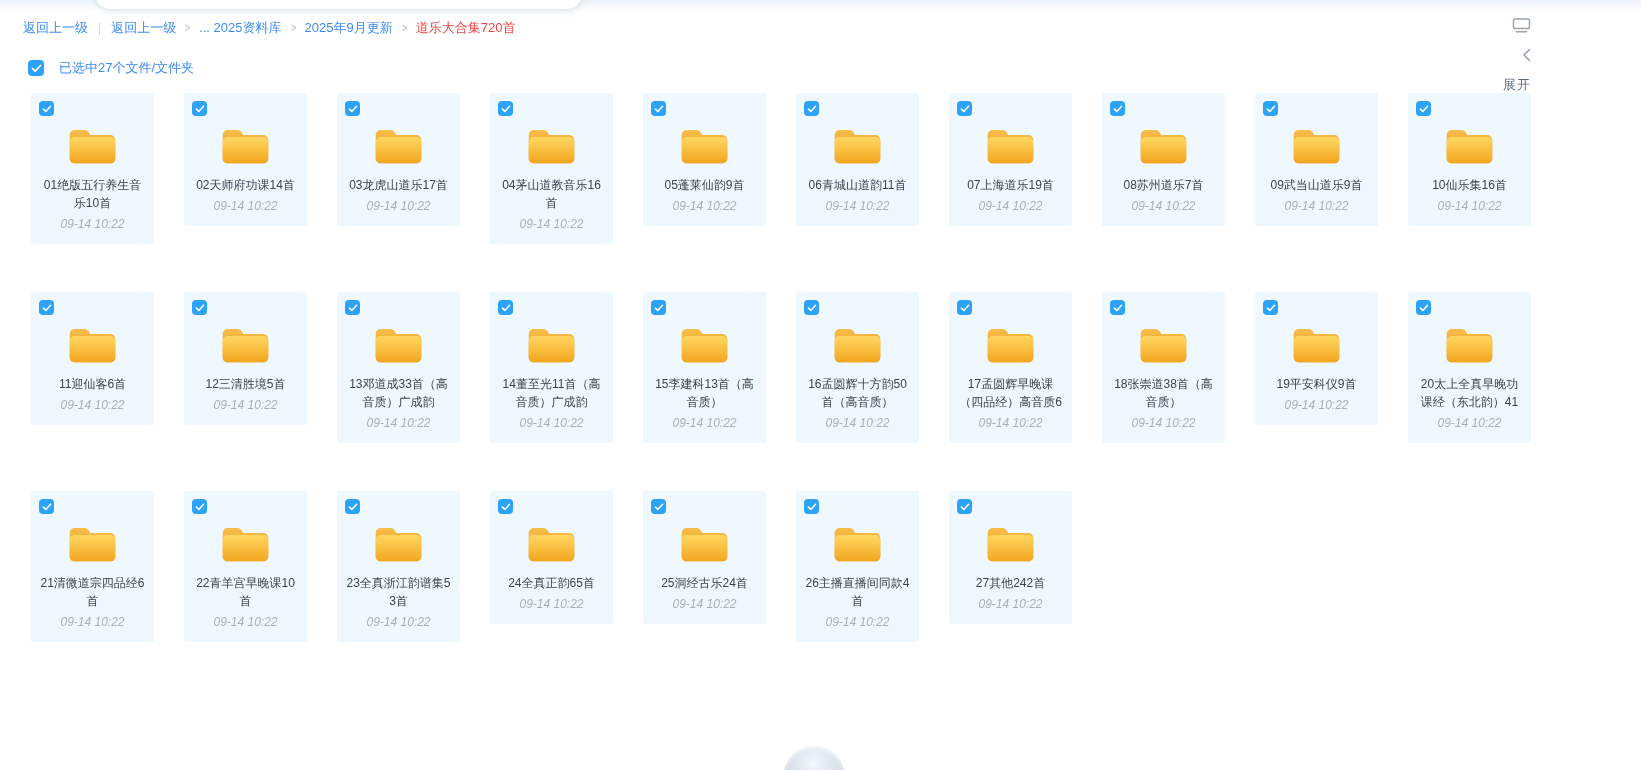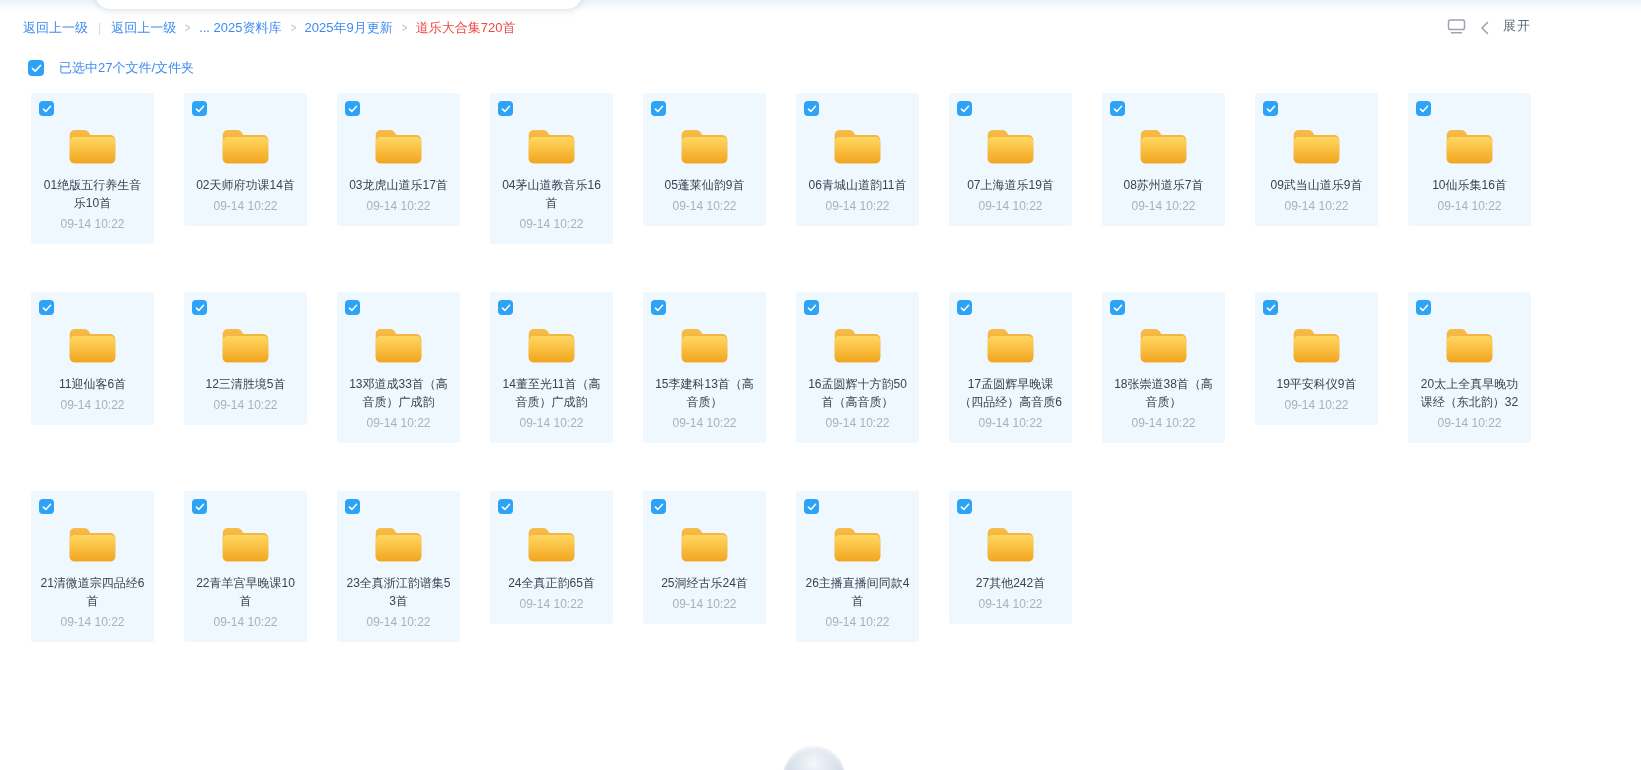--- a/index.html
+++ b/index.html
@@ -19,41 +19,41 @@
   
   .crumbs { position:absolute; left:23px; top:19px; display:flex; align-items:center;
     font-size:13px; white-space:nowrap; }
   .crumbs a { color:#3E8BF0; text-decoration:none; cursor:pointer; }
   .crumb-divider { color:#d3d9e0; margin:0 10px; font-size:12px; }
   .crumb-sep { color:#b7bfc8; margin:0 8px; font-size:12px; transform:scale(.8,1.1); display:inline-block; }
   .crumb-current { color:#ef4444; }
 
   
   .toolbar-right { position:absolute; top:17px; right:110px; display:flex; align-items:flex-end;
-    gap:14px; color:#6b7683; font-size:13px; }
+    gap:14px; color:#6b7683; font-size:13px;flex-direction:column; }
   .tr-icon { display:inline-flex; align-items:center; cursor:pointer; }
   .expand-label { cursor:pointer; color:#5E6B7A; letter-spacing:1px; }
 
   
   .selection-bar { position:absolute; left:28px; top:59px; display:flex; align-items:center; gap:15px;justify-content:center; }
   .checkbox { width:16px; height:16px; border-radius:4px; background:#2DA3F7;
     display:inline-flex; align-items:center; justify-content:center; cursor:pointer; flex:0 0 auto; }
   .selection-text { color:#3E8BF0; font-size:13px; }
 
   
   .grid { position:absolute; left:31px; top:93px; display:grid;
     grid-template-columns:repeat(10,123px); column-gap:30px; grid-auto-rows:199px; align-items:start; }
   .card { width:123px; background:#EFF8FE; border-radius:2px; padding:8px 8px 13px;
     display:flex; flex-direction:column; align-items:center; cursor:pointer; }
   .card .cb { width:15px; height:15px; border-radius:4px; background:#2DA3F7;
     display:flex; align-items:center; justify-content:center; align-self:flex-start; }
   .folder-wrap { margin-top:9px; line-height:0; }
   .fname { margin-top:9px; font-size:12px; font-weight:500; color:#3B4250;
     line-height:1.5; text-align:center; word-break:break-all; }
-  .fdate { margin-top:5px; font-size:12px; color:#A9B0BC; }
+  .fdate { margin-top:5px; font-size:12px; color:#A9B0BC;font-style:italic; }
 
   
   .mascot { position:absolute; left:783px; top:746px; width:62px; height:62px; border-radius:50%;
     background:radial-gradient(circle at 50% 28%, #f4f7fb 0%, #dbe2ec 40%, #c3cddc 75%, #b9c3d4 100%);
     box-shadow:inset 0 2px 4px rgba(255,255,255,.8); cursor:pointer; }
 
   .hidden-defs { position:absolute; width:0; height:0; overflow:hidden; }
 </style>
 </head>
 <body>
@@ -422,21 +422,21 @@
       <svg width="10" height="8" viewBox="0 0 11 9" fill="none">
         <path d="M1.5 4.6 L4.2 7.2 L9.5 1.5" stroke="#fff" stroke-width="1.7" stroke-linecap="round" stroke-linejoin="round"></path>
       </svg>
     </span>
     <span class="folder-wrap">
       <svg width="51" height="42" viewBox="0 0 56 46">
         <path d="M3 11 C3 7.9 5.4 5.5 8.5 5.5 h10.8 c1.9 0 3.6 1 4.6 2.6 L25.6 11 H47.5 c3.1 0 5.5 2.4 5.5 5.5 v20 c0 3.1 -2.4 5.5 -5.5 5.5 H8.5 C5.4 42 3 39.6 3 36.5 z" fill="url(#foldBack)"></path>
         <rect x="3" y="13.2" width="50" height="28.8" rx="5" fill="url(#foldFront)"></rect>
       </svg>
     </span>
-    <div class="fname">20太上全真早晚功课经（东北韵）32</div>
+    <div class="fname">20太上全真早晚功课经（东北韵）41</div>
     <div class="fdate">09-14 10:22</div>
   </div>
 
   <div class="card">
     <span class="cb">
       <svg width="10" height="8" viewBox="0 0 11 9" fill="none">
         <path d="M1.5 4.6 L4.2 7.2 L9.5 1.5" stroke="#fff" stroke-width="1.7" stroke-linecap="round" stroke-linejoin="round"></path>
       </svg>
     </span>
     <span class="folder-wrap">

